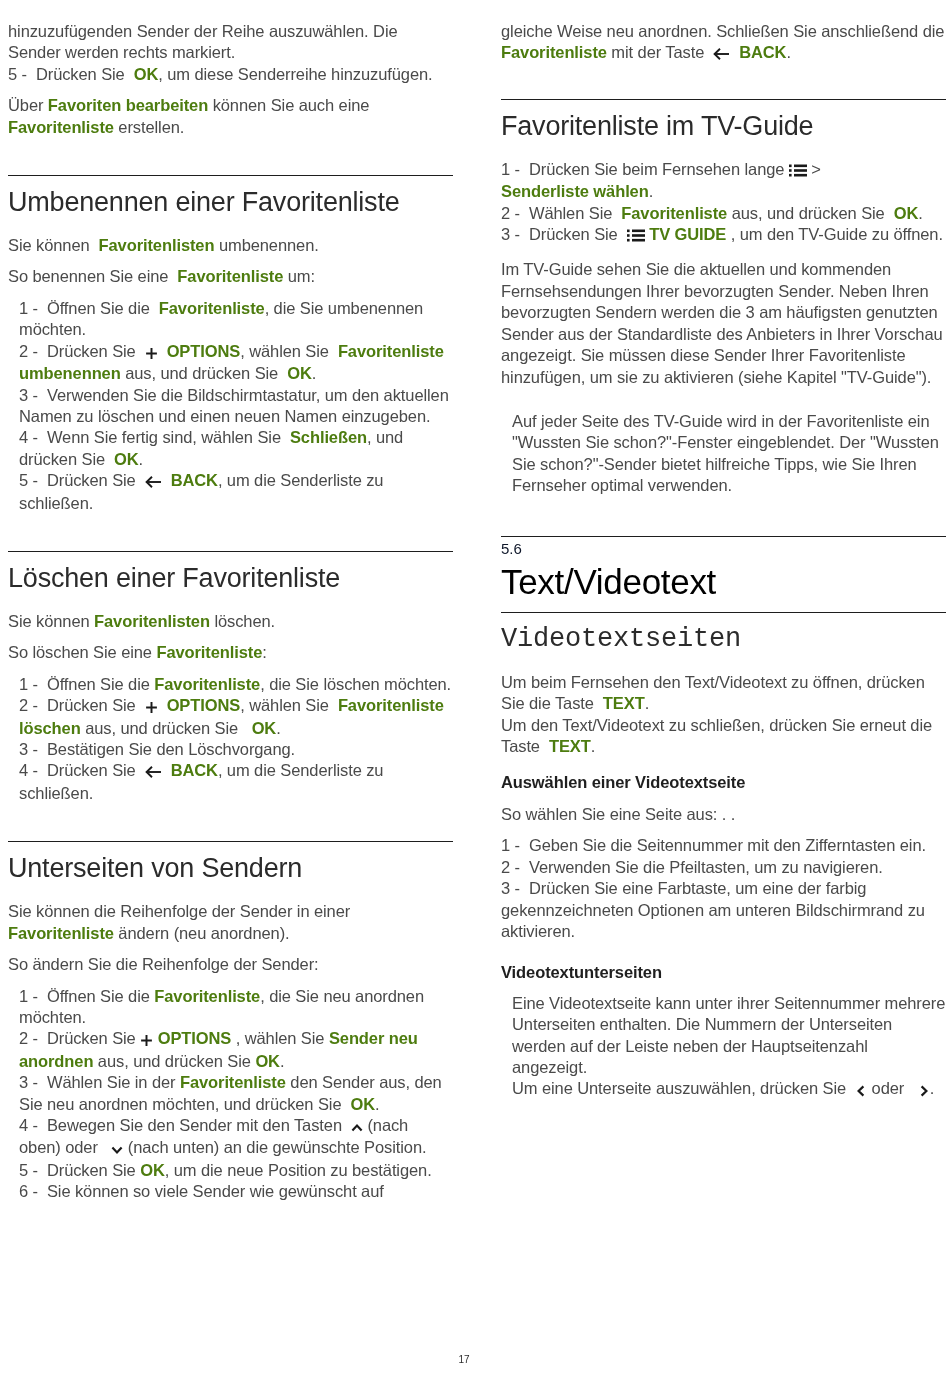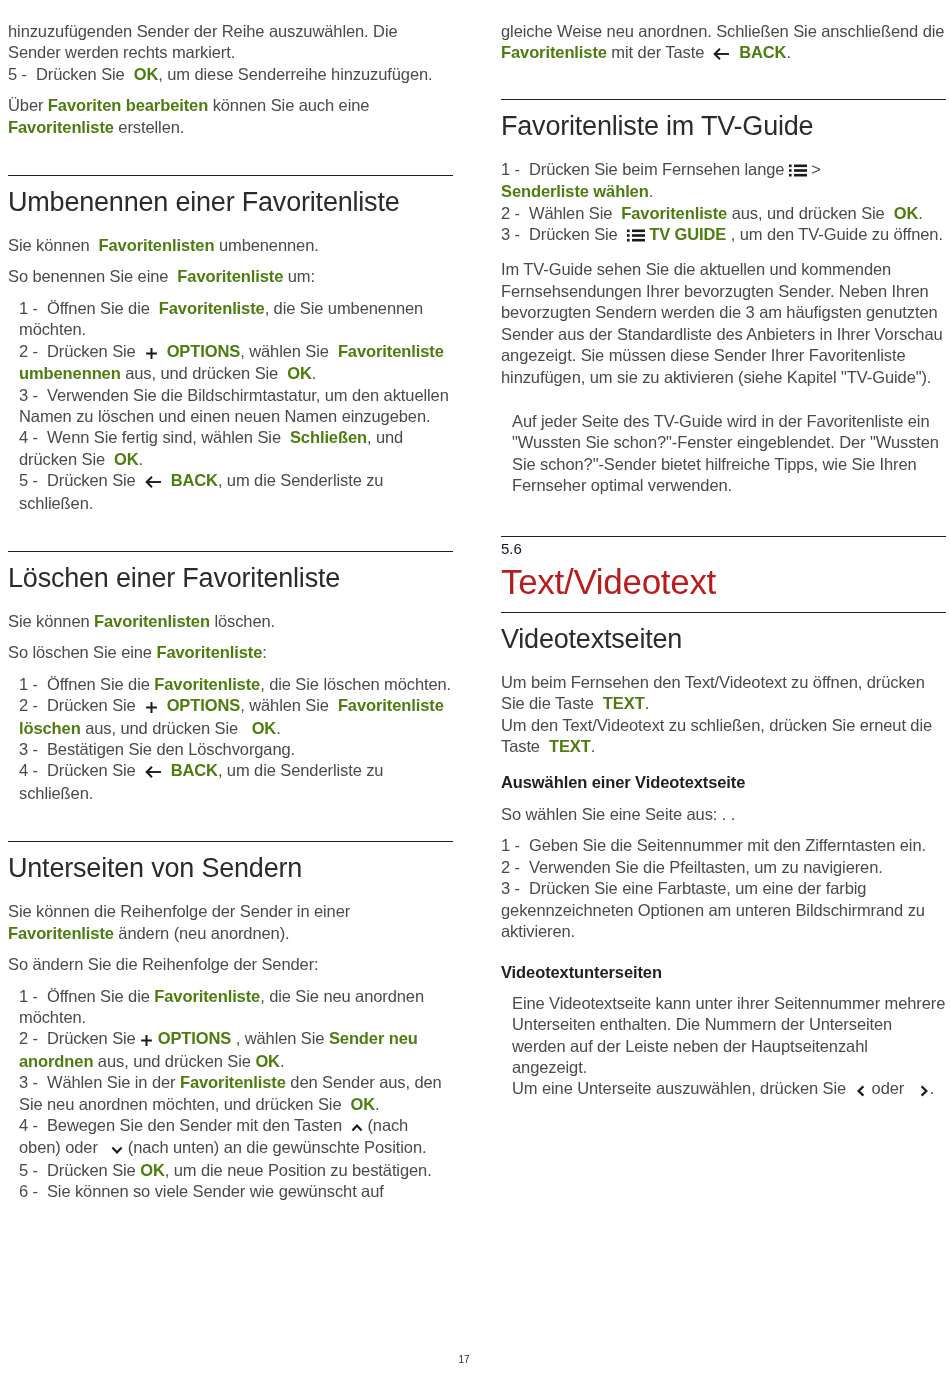--- a/index.html
+++ b/index.html
@@ -54,21 +54,21 @@
   .chapter-number {
     display: block;
     font-size: 15px;
     color: #0f172a;
     margin: 3px 0 0 0;
     line-height: 1.2;
   }
   h1.chapter-title {
     font-size: 35px;
     font-weight: 400;
-    color: #b91c1c;
+    color: #000000;
     letter-spacing: -0.3px;
     margin: 4px 0 10px 0;
     line-height: 1.15;
   }
   .after-chapter { margin-top: 11px; }
 
   .icon {
     display: inline-block;
     color: #1a1a1a;
     vertical-align: -1px;
@@ -171,21 +171,21 @@
       </div>
 
       <div class="chapter">
         <hr class="rule">
         <span class="chapter-number">5.6</span>
         <h1 class="chapter-title">Text/Videotext</h1>
         <hr class="rule">
       </div>
 
       <div class="section after-chapter" style="margin-top:11px;">
-        <h2 class="section-title" style="margin-top:0;">Videotextseiten</h2>
+        <h2 class="section-title" style="margin-top:0;font-family:Liberation Mono, monospace;">Videotextseiten</h2>
         <p class="body"><span>Um beim Fernsehen den Text/Videotext zu öffnen, drücken Sie die Taste&nbsp; </span><span class="b">TEXT</span><span>.</span><br><span>Um den Text/Videotext zu schließen, drücken Sie erneut die Taste&nbsp; </span><span class="b">TEXT</span><span>.</span></p>
         <h3 class="subheading">Auswählen einer Videotextseite</h3>
         <p class="body"><span>So wählen Sie eine Seite aus: . .</span></p>
         <p class="body"><span>1 -&nbsp; Geben Sie die Seitennummer mit den Zifferntasten ein.</span><br><span>2 -&nbsp; Verwenden Sie die Pfeiltasten, um zu navigieren.</span><br><span>3 -&nbsp; Drücken Sie eine Farbtaste, um eine der farbig gekennzeichneten Optionen am unteren Bildschirmrand zu aktivieren.</span></p>
         <h3 class="subheading" style="margin-top:20px; margin-bottom:9px;">Videotextunterseiten</h3>
         <p class="body"><span>Eine Videotextseite kann unter ihrer Seitennummer mehrere Unterseiten enthalten. Die Nummern der Unterseiten werden auf der Leiste neben der Hauptseitenzahl angezeigt.</span><br><span>Um eine Unterseite auszuwählen, drücken Sie&nbsp; </span><span class="icon ic-chevron-left"><svg viewBox="0 0 12 12" fill="none">
                 <path d="M8.4 1.4L3.6 6L8.4 10.6" stroke="currentColor" stroke-width="2.2"></path>
               </svg></span><span> oder&nbsp;&nbsp; </span><span class="icon ic-chevron-right"><svg viewBox="0 0 12 12" fill="none">
                 <path d="M3.6 1.4L8.4 6L3.6 10.6" stroke="currentColor" stroke-width="2.2"></path>
               </svg></span><span>.</span></p>

